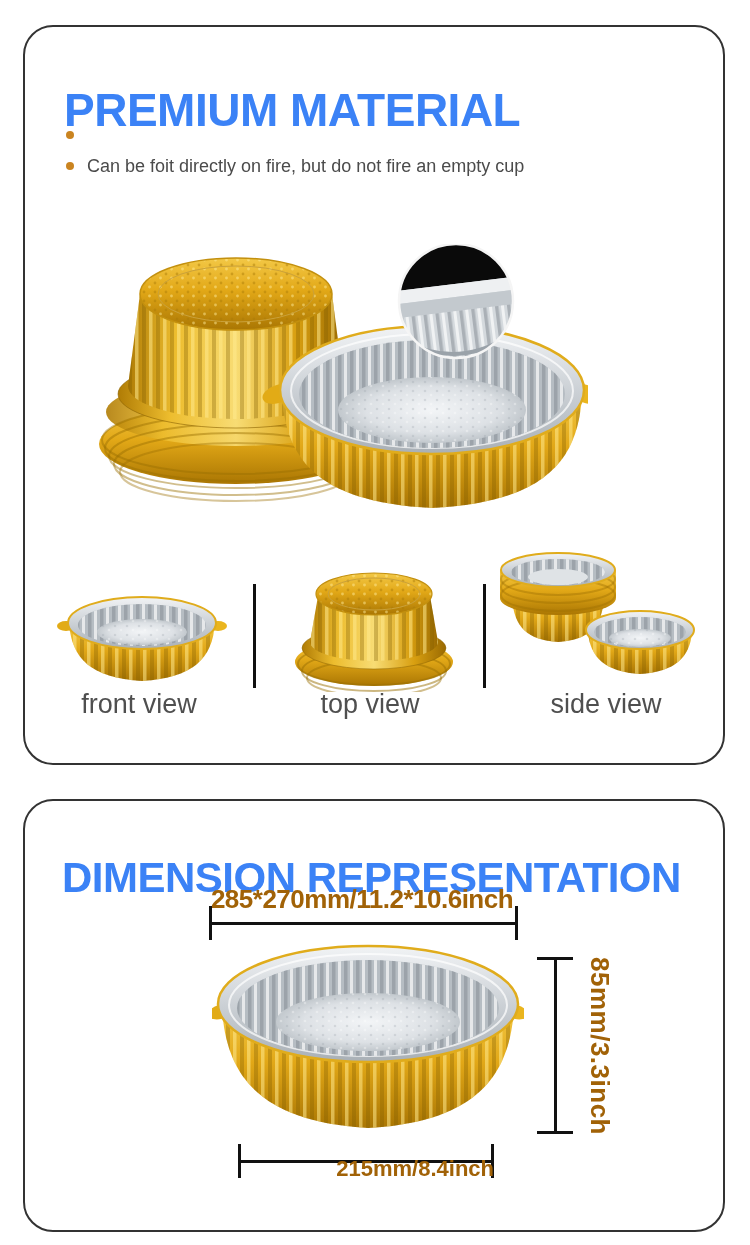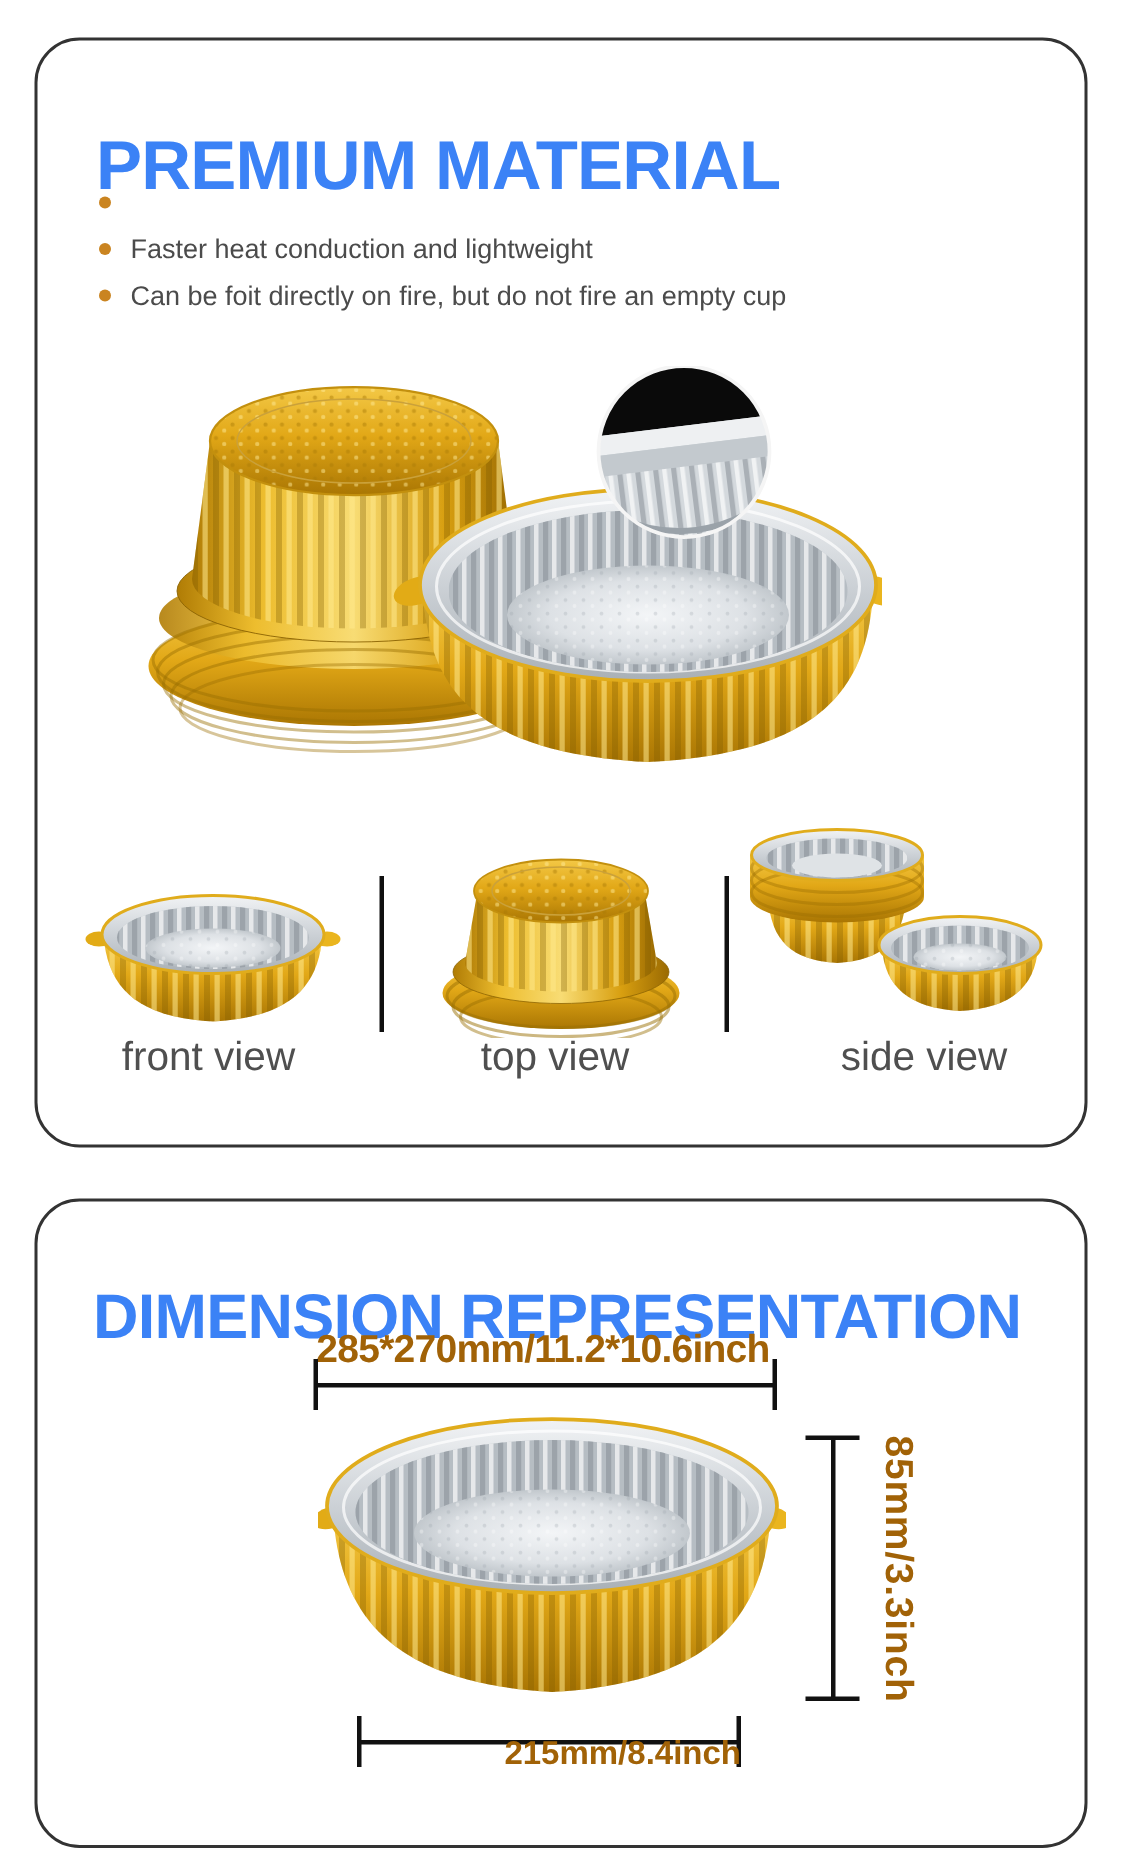--- a/index.html
+++ b/index.html
@@ -96,24 +96,20 @@
 <div class="section-box" id="box-premium"></div>
 
 <h1 class="section-title" id="title-premium">PREMIUM MATERIAL</h1>
 
 <div class="bullet-list">
   <div class="bullet-row">
     <span class="bullet-dot"></span>
   </div>
   <div class="bullet-row">
     <span class="bullet-dot"></span>
-    <span class="bullet-text">Faster heat conduction and lightweight</span>
-  </div>
-  <div class="bullet-row">
-    <span class="bullet-dot"></span>
     <span class="bullet-text">Can be foit directly on fire, but do not fire an empty cup</span>
   </div>
 </div>
 
 <svg class="abs" style="left:86px;top:244px" width="502" height="302" viewBox="0 0 502 302">
 
   <g>
     <ellipse cx="150" cy="200" rx="137" ry="40" fill="url(#gv)"></ellipse>
     <ellipse cx="150" cy="168" rx="130" ry="34" fill="url(#gh)" opacity="0.9"></ellipse>
     <ellipse cx="150" cy="196" rx="134" ry="34" fill="none" stroke="#9a6f03" stroke-opacity="0.45" stroke-width="2"></ellipse>
@@ -233,21 +229,21 @@
     <ellipse cx="152" cy="92" rx="31" ry="9" fill="url(#sfloor)"></ellipse>
     <ellipse cx="152" cy="92" rx="31" ry="9" fill="url(#dotS)" opacity="0.55"></ellipse>
   </g>
 </svg>
 
 <div class="divider" style="left:253px"></div>
 <div class="divider" style="left:483px"></div>
 
 <div class="view-label" style="left:23px;width:232px">front view</div>
 <div class="view-label" style="left:255px;width:230px">top view</div>
-<div class="view-label" style="left:496px;width:240px">side view</div>
+<div class="view-label" style="left:486px;width:240px">side view</div>
 
 <div class="section-box" id="box-dimension"></div>
 
 <h2 class="section-title" id="title-dimension">DIMENSION REPRESENTATION</h2>
 
 <div class="dim-label" id="dim-width-label">285*270mm/11.2*10.6inch</div>
 <div class="dimline-h" id="dim-width-line"></div>
 
 <svg class="abs" style="left:212px;top:942px" width="312" height="202" viewBox="0 0 312 202">
   <g>

